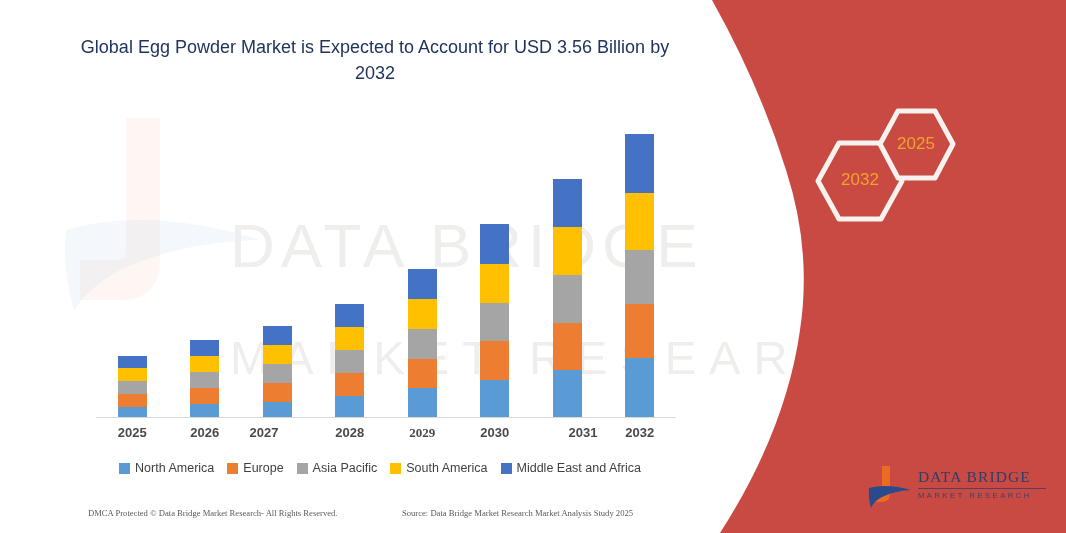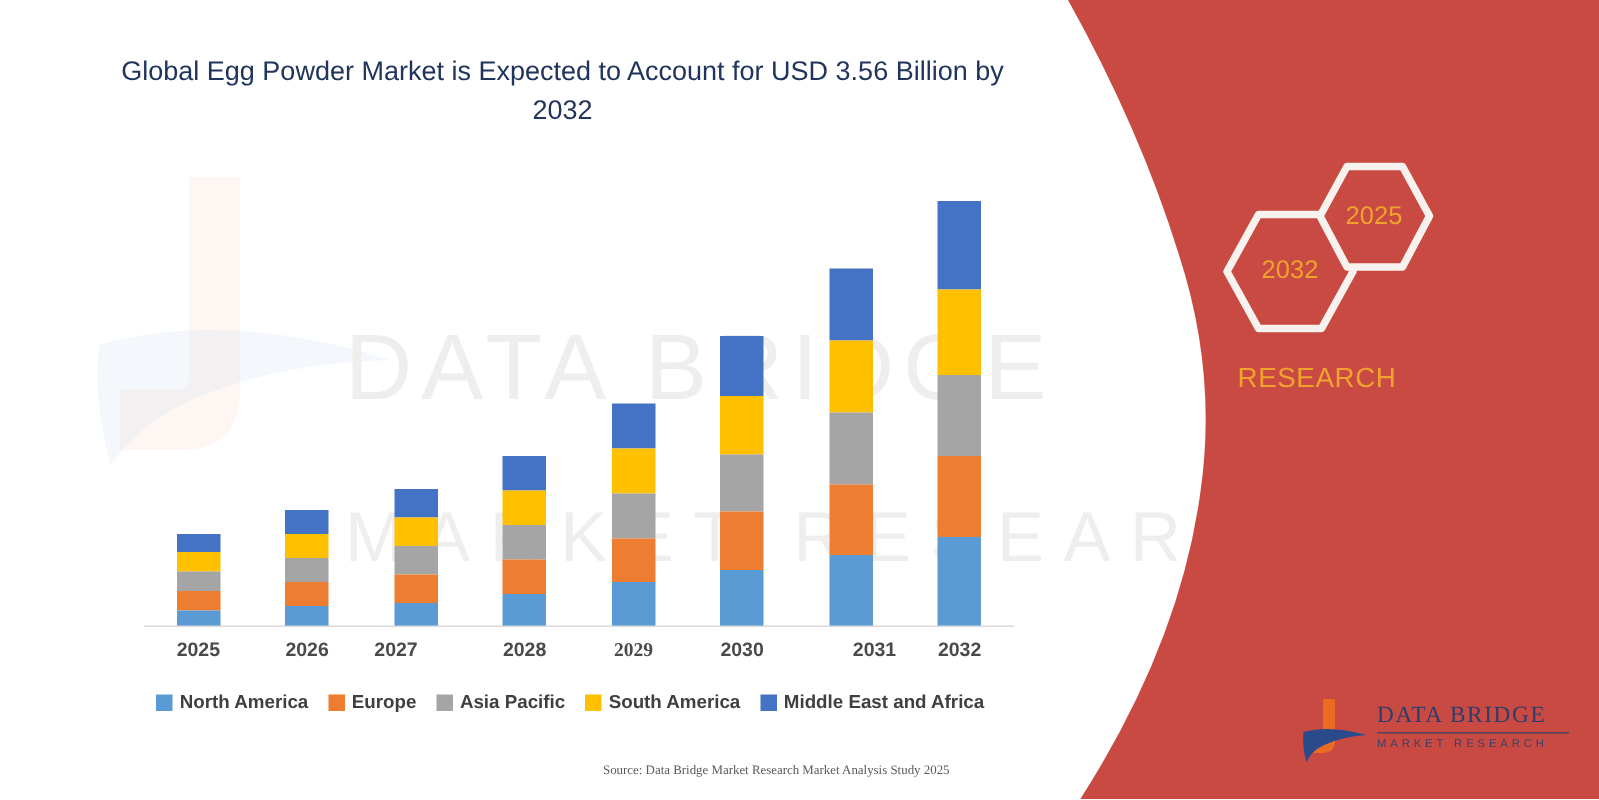--- a/index.html
+++ b/index.html
@@ -223,21 +223,21 @@
     display: flex;
     justify-content: center;
     align-items: center;
     gap: 13px;
   }
   .legend-item { display: flex; align-items: center; gap: 5px; }
   .legend-swatch { width: 11px; height: 11px; display: inline-block; }
   .legend-text {
     color: #3f3f3f;
     font-size: 12.5px;
-    font-weight: bold;
+    font-weight: normal;
     font-family: "Liberation Sans", sans-serif;
     white-space: nowrap;
   }
 
   #footer-left {
     position: absolute;
     left: 88px;
     top: 508px;
     color: #5a5a5a;
     font-size: 8.6px;
@@ -356,20 +356,21 @@
       <div class="legend-item">
         <span class="legend-swatch" style="background: rgb(255, 192, 0);"></span>
         <span class="legend-text">South America</span>
       </div>
       <div class="legend-item">
         <span class="legend-swatch" style="background: rgb(68, 114, 196);"></span>
         <span class="legend-text">Middle East and Africa</span>
       </div>
     </div>
 
+  <div id="footer-left">DMCA Protected © Data Bridge Market Research- All Rights Reserved.</div>
   <div id="footer-right">Source: Data Bridge Market Research Market Analysis Study 2025</div>
 
   <div id="red-panel">
     <svg class="panel-shape" width="376" height="533" viewBox="0 0 376 533" xmlns="http://www.w3.org/2000/svg">
       <path id="panel-path" d="M22 0 L376 0 L376 533 L30 533 Q96 430 110 330 Q122 250 96 170 Q70 86 22 0 Z" fill="#c94a43"></path>
     </svg>
 
     <div class="panel-content">
 
       <div class="hex-wrap" id="hex-2032-wrap">
@@ -380,21 +381,20 @@
       </div>
 
       <div class="hex-wrap" id="hex-2025-wrap">
         <svg width="82" height="75" viewBox="0 0 82 75" xmlns="http://www.w3.org/2000/svg">
           <polygon points="23,4 60,4 78,37 60,71 23,71 5,37" fill="#c94a43" stroke="#f7f2ee" stroke-width="5" stroke-linejoin="round"></polygon>
         </svg>
         <div class="hex-label">2025</div>
       </div>
 
       <div id="brand-text">
-        <div>RESEARCH</div>
       </div>
 
       <div id="panel-logo">
         <svg class="logo-mark" viewBox="0 0 46 46" xmlns="http://www.w3.org/2000/svg">
           <path d="M11 2 L22 2 L22 30 Q22 38 13 38 L4 38 L4 30 L12 30 Q14 30 14 27 L14 2 Z" fill="#ec6b22"></path>
           <path d="M1 24 Q19 19 43 26 Q26 27 14 33 Q6 37 3 44 Q0 34 1 24 Z" fill="#2b4a8b"></path>
         </svg>
         <div class="logo-words">
           <div class="logo-name">DATA BRIDGE</div>
           <div class="logo-rule"></div>

